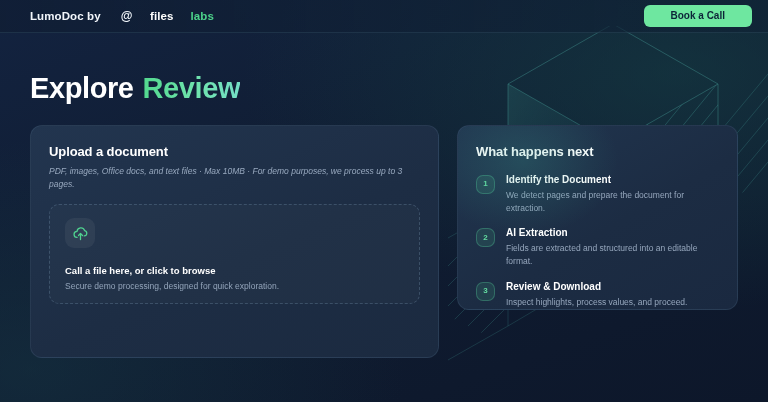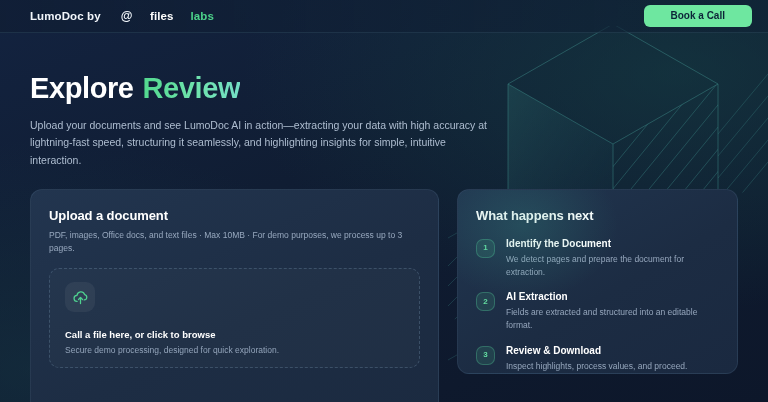--- a/index.html
+++ b/index.html
@@ -75,21 +75,21 @@
   .card-next {
     flex:1; height:185px;
     background:linear-gradient(150deg,#213650 0%,#1c2c43 55%,#1a2940 100%);
   }
   .card-next::before {
     content:""; position:absolute; top:-40px; left:-30px;
     width:190px; height:150px; pointer-events:none;
     background:radial-gradient(closest-side, rgba(60,170,150,.22), rgba(60,170,150,0) 100%);
   }
   .card h2 { font-size:13px; font-weight:700; color:#ffffff; letter-spacing:-.1px; }
-  .card .sub { margin-top:6px; font-size:8.5px; color:#98a9bf; line-height:1.5; }
+  .card .sub { margin-top:6px; font-size:8.5px; color:#98a9bf; line-height:1.5;font-style:italic; }
   
   .dropzone {
     margin-top:14px; height:100px;
     border:1px dashed rgba(140,175,200,.26);
     border-radius:10px;
     background:rgba(255,255,255,.020);
     padding:13px 15px;
   }
   .dz-icon {
     width:30px; height:30px; border-radius:9px;
@@ -198,21 +198,20 @@
     <span class="b-labs">labs</span>
   </div>
   <button class="cta">Book a Call</button>
 </div>
 
 <div class="hero">
   <h1>
     <span class="h-white">Explore</span>
     <span class="h-green">Review</span>
   </h1>
-  <p>Upload your documents and see LumoDoc AI in action—extracting your data with high accuracy at lightning-fast speed, structuring it seamlessly, and highlighting insights for simple, intuitive interaction.</p>
 </div>
 
 <div class="cards">
 
   <div class="card card-upload">
     <h2>Upload a document</h2>
     <div class="sub">PDF, images, Office docs, and text files · Max 10MB · For demo purposes, we process up to 3 pages.</div>
 
     <div class="dropzone">
       <div class="dz-icon">

